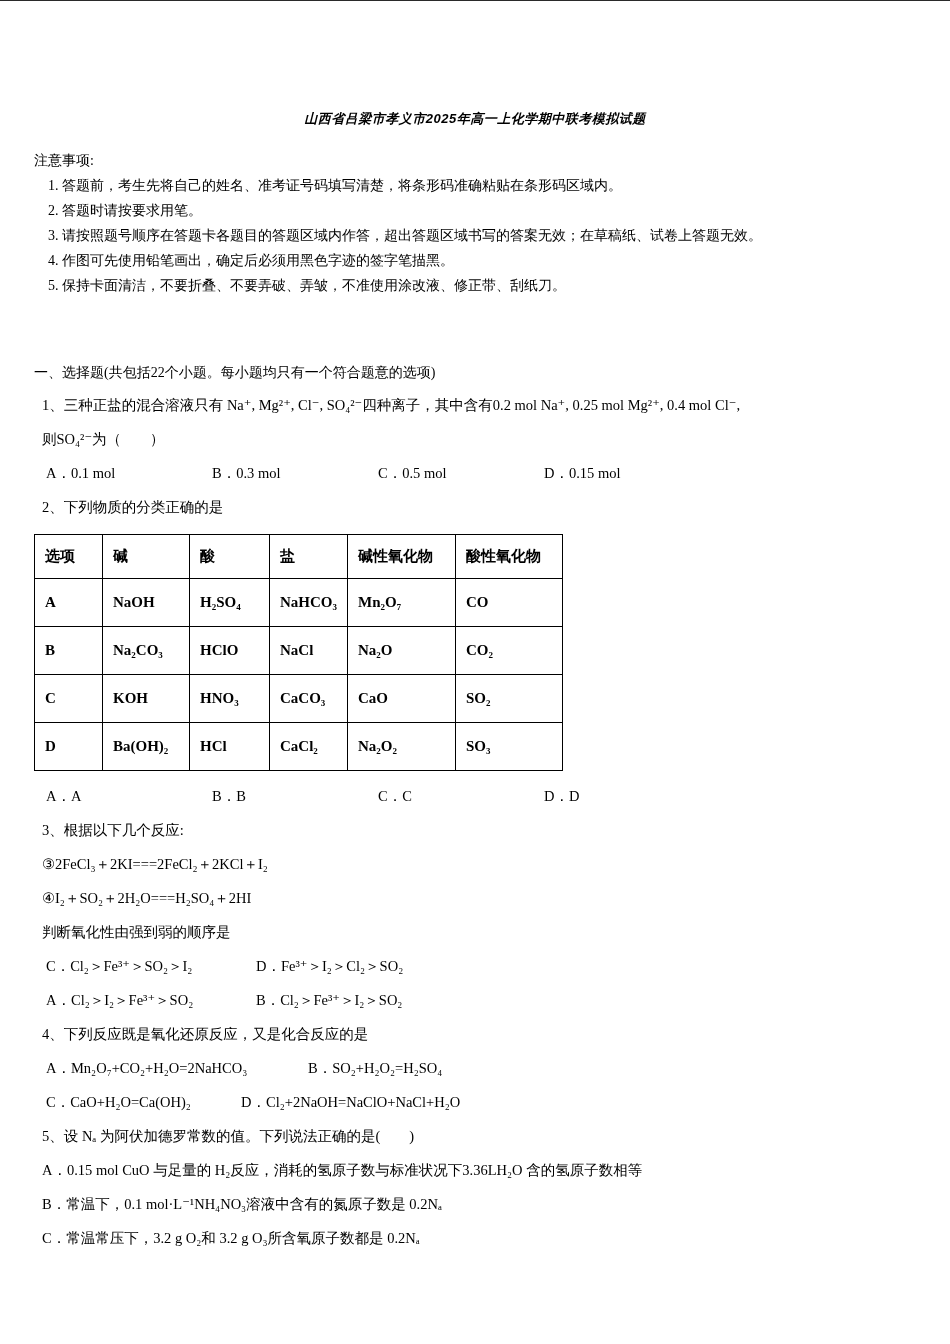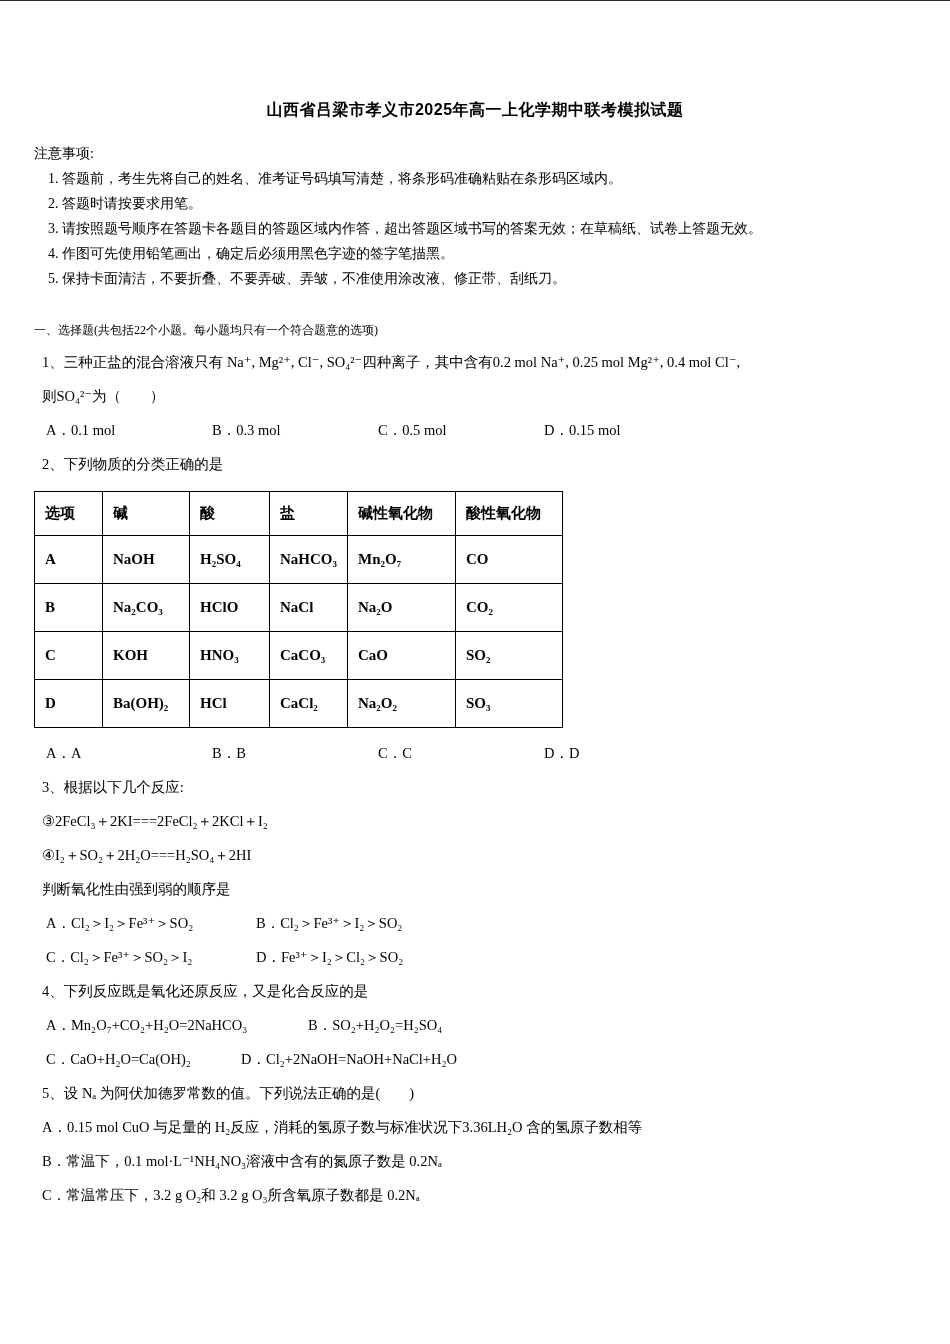--- a/index.html
+++ b/index.html
@@ -8,29 +8,29 @@
     width: 950px; height: 1344px;
     background: #ffffff; color: #000000;
     font-family: "Liberation Serif", "DejaVu Serif", serif;
     position: relative; overflow: hidden;
   }
   .topline { position:absolute; top:0; left:0; width:100%; height:1px; background:#2a2a2a; }
   .page { padding: 92px 34px 0 34px; }
 
   .title {
     font-family: "Liberation Sans", "DejaVu Sans", sans-serif;
-    font-size: 16px; font-weight: bold; text-align: center;
-    margin: 8px 0 20px 0; letter-spacing: 0.5px;
+    font-size: 13px; font-weight: bold; text-align: center;
+    margin: 18px 0 20px 0; letter-spacing: 0.5px; font-style: italic;
   }
 
   .notice { font-size: 14px; }
   .nline { line-height: 25px; }
   .nitem { padding-left: 14px; }
 
-  .sec-heading { margin-top: 24px; font-size: 12px; line-height: 30px; }
+  .sec-heading { margin-top: 60px; font-size: 14px; line-height: 30px; }
 
   .q { margin: 0; }
   .line { font-size: 14.5px; line-height: 34px; padding-left: 8px; }
   .bold { font-weight: normal; }
 
   .opt-row { display: flex; font-size: 14.5px; line-height: 34px; padding-left: 12px; }
   .opt { width: 166px; }
   .opt:last-child { width: auto; }
   .w210 { width: 210px; }
   .w262 { width: 262px; }
@@ -142,38 +142,38 @@
       <span class="opt">D．D</span>
     </div>
   </div>
 
   <div class="q">
     <div class="line">3、根据以下几个反应:</div>
     <div class="line bold">③2FeCl₃＋2KI===2FeCl₂＋2KCl＋I₂</div>
     <div class="line bold">④I₂＋SO₂＋2H₂O===H₂SO₄＋2HI</div>
     <div class="line">判断氧化性由强到弱的顺序是</div>
     <div class="opt-row bold">
+      <span class="opt w210">C．Cl₂＞Fe³⁺＞SO₂＞I₂</span>
+      <span class="opt">D．Fe³⁺＞I₂＞Cl₂＞SO₂</span>
+    </div>
+    <div class="opt-row bold">
       <span class="opt w210">A．Cl₂＞I₂＞Fe³⁺＞SO₂</span>
       <span class="opt">B．Cl₂＞Fe³⁺＞I₂＞SO₂</span>
-    </div>
-    <div class="opt-row bold">
-      <span class="opt w210">C．Cl₂＞Fe³⁺＞SO₂＞I₂</span>
-      <span class="opt">D．Fe³⁺＞I₂＞Cl₂＞SO₂</span>
     </div>
   </div>
 
   <div class="q">
     <div class="line">4、下列反应既是氧化还原反应，又是化合反应的是</div>
     <div class="opt-row bold">
       <span class="opt w262">A．Mn₂O₇+CO₂+H₂O=2NaHCO₃</span>
       <span class="opt">B．SO₂+H₂O₂=H₂SO₄</span>
     </div>
     <div class="opt-row bold">
       <span class="opt w195">C．CaO+H₂O=Ca(OH)₂</span>
-      <span class="opt">D．Cl₂+2NaOH=NaOH+NaCl+H₂O</span>
+      <span class="opt">D．Cl₂+2NaOH=NaClO+NaCl+H₂O</span>
     </div>
   </div>
 
   <div class="q">
     <div class="line">5、设 Nₐ 为阿伏加德罗常数的值。下列说法正确的是(　　)</div>
     <div class="line">A．0.15 mol CuO 与足量的 H₂反应，消耗的氢原子数与标准状况下3.36LH₂O 含的氢原子数相等</div>
     <div class="line">B．常温下，0.1 mol·L⁻¹NH₄NO₃溶液中含有的氮原子数是 0.2Nₐ</div>
     <div class="line">C．常温常压下，3.2 g O₂和 3.2 g O₃所含氧原子数都是 0.2Nₐ</div>
   </div>
 

